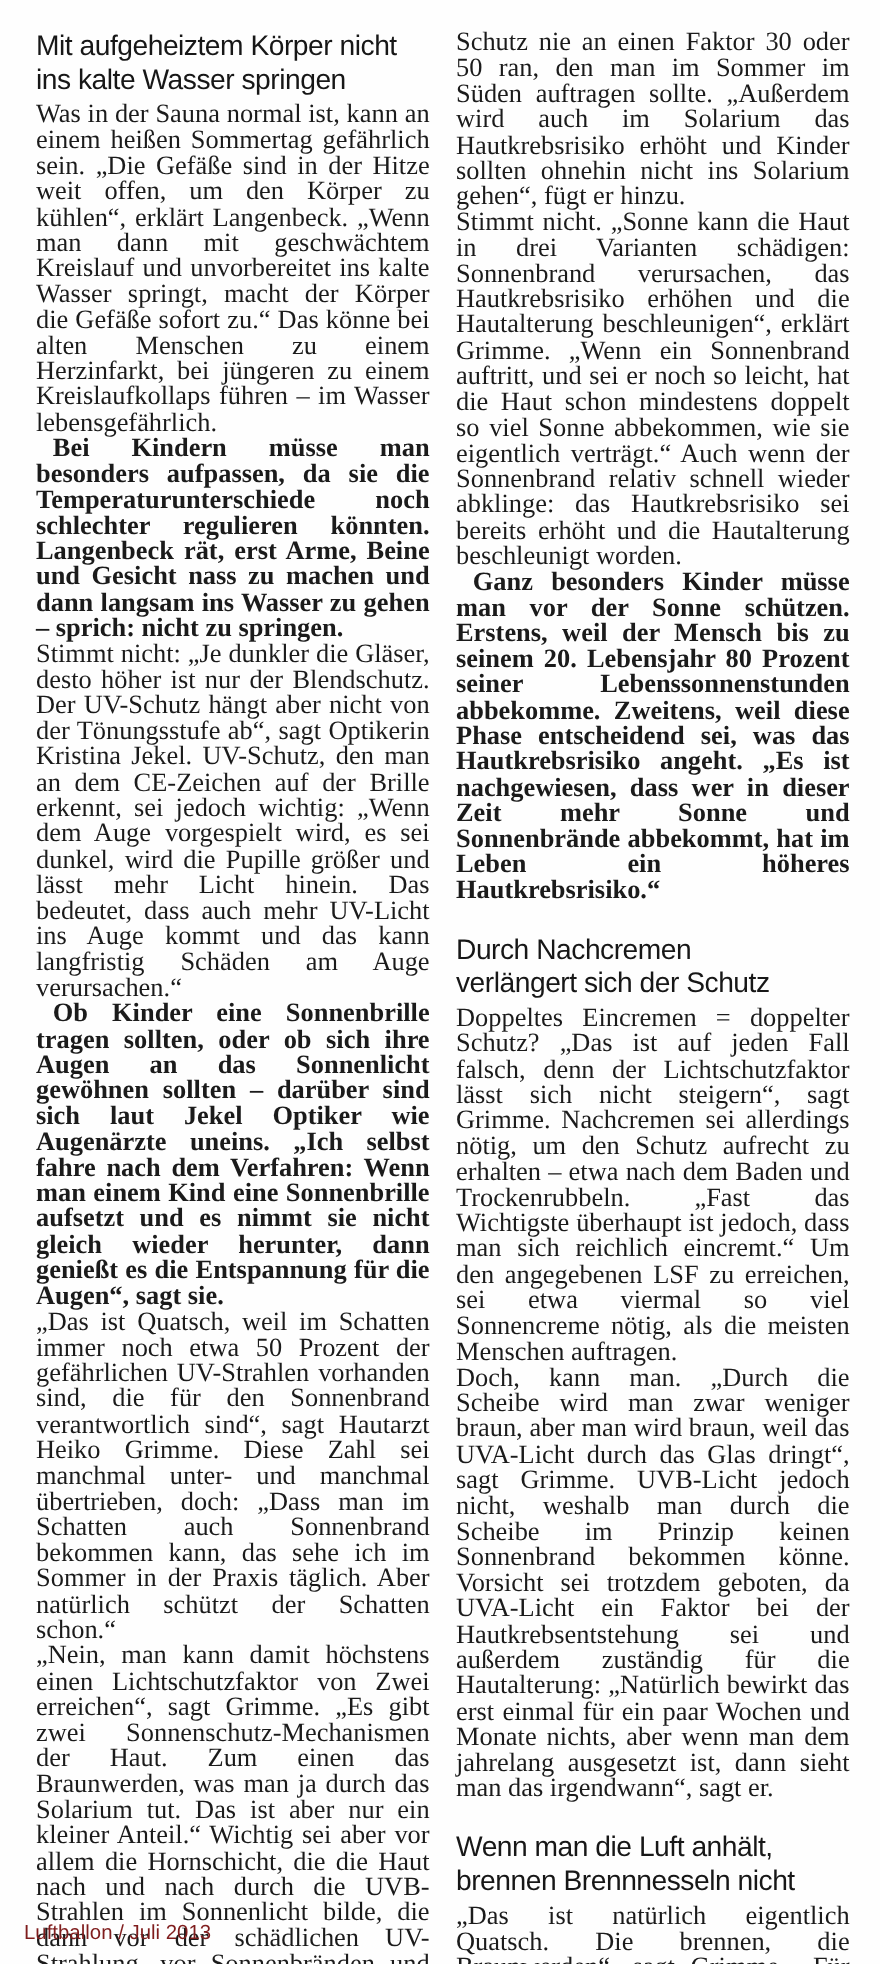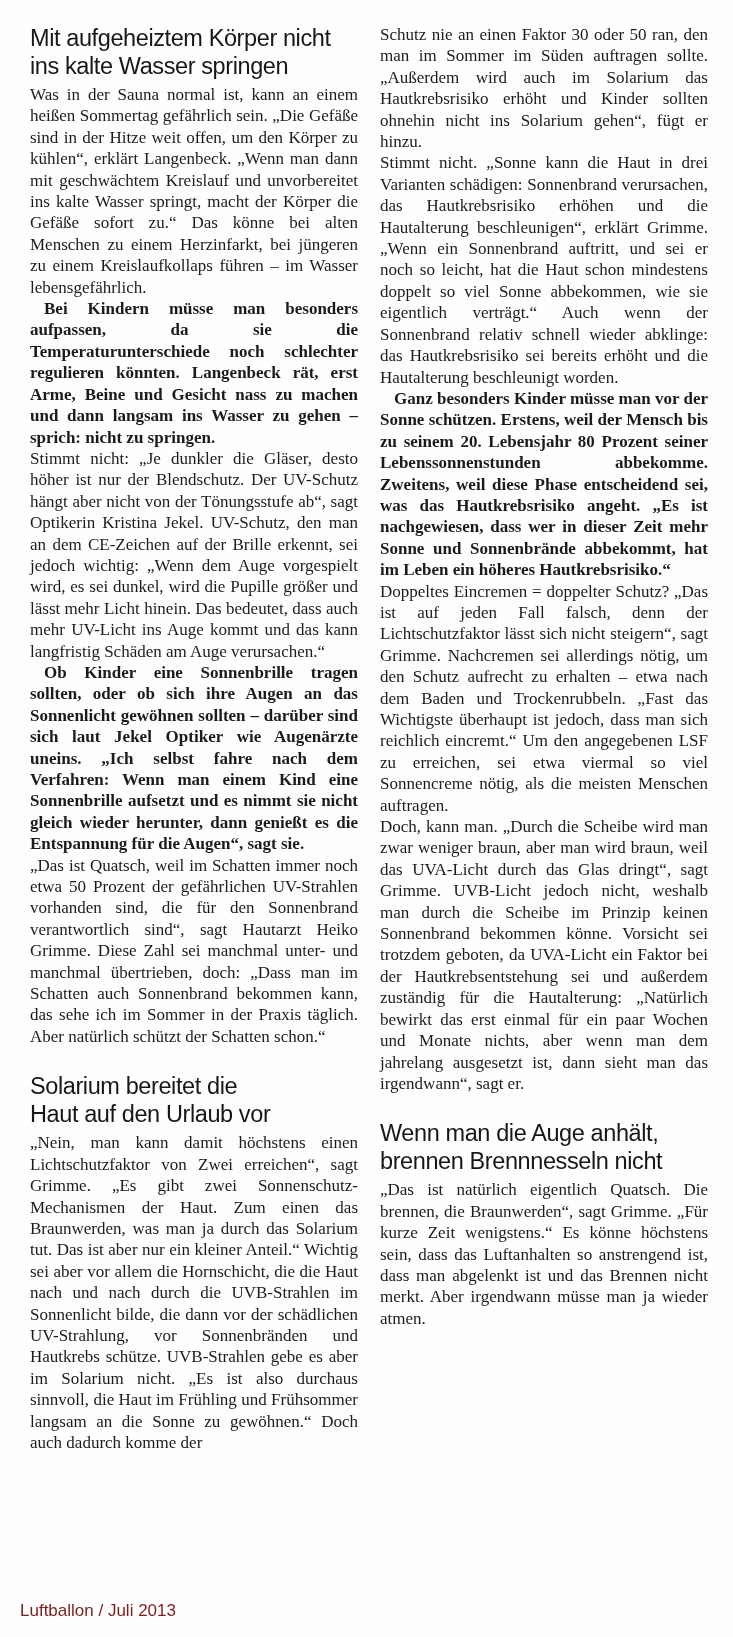--- a/index.html
+++ b/index.html
@@ -36,21 +36,21 @@
     line-height: 28px;
     letter-spacing: -0.4px;
     color: #171717;
     margin: 25px 0 4px 0;
     white-space: pre-line;
   }
   .sec:first-child h2 {
     margin-top: 0;
   }
   .sec p, p.cont {
-    font-size: 17px;
+    font-size: 22px;
     line-height: 21.4px;
     margin: 0;
     text-align: justify;
     hyphens: auto;
     -webkit-hyphens: auto;
   }
   .sec p + p {
     text-indent: 14px;
     font-weight: bold;
   }
@@ -77,40 +77,40 @@
         <p>Bei Kindern müsse man besonders aufpassen, da sie die Temperaturunterschiede noch schlechter regulieren könnten. Langenbeck rät, erst Arme, Beine und Gesicht nass zu machen und dann langsam ins Wasser zu gehen – sprich: nicht zu springen.</p>
       </section>
       <section class="sec">
         <p>Stimmt nicht: „Je dunkler die Gläser, desto höher ist nur der Blendschutz. Der UV-Schutz hängt aber nicht von der Tönungsstufe ab“, sagt Optikerin Kristina Jekel. UV-Schutz, den man an dem CE-Zeichen auf der Brille erkennt, sei jedoch wichtig: „Wenn dem Auge vorgespielt wird, es sei dunkel, wird die Pupille größer und lässt mehr Licht hinein. Das bedeutet, dass auch mehr UV-Licht ins Auge kommt und das kann langfristig Schäden am Auge verursachen.“</p>
         <p>Ob Kinder eine Sonnenbrille tragen sollten, oder ob sich ihre Augen an das Sonnenlicht gewöhnen sollten – darüber sind sich laut Jekel Optiker wie Augenärzte uneins. „Ich selbst fahre nach dem Verfahren: Wenn man einem Kind eine Sonnenbrille aufsetzt und es nimmt sie nicht gleich wieder herunter, dann genießt es die Entspannung für die Augen“, sagt sie.</p>
       </section>
       <section class="sec">
         <p>„Das ist Quatsch, weil im Schatten immer noch etwa 50 Prozent der gefährlichen UV-Strahlen vorhanden sind, die für den Sonnenbrand verantwortlich sind“, sagt Hautarzt Heiko Grimme. Diese Zahl sei manchmal unter- und manchmal übertrieben, doch: „Dass man im Schatten auch Sonnenbrand bekommen kann, das sehe ich im Sommer in der Praxis täglich. Aber natürlich schützt der Schatten schon.“</p>
       </section>
       <section class="sec">
-        <h2>Solarium bereitet die
-Haut auf den Urlaub vor</h2>
         <p>„Nein, man kann damit höchstens einen Lichtschutzfaktor von Zwei erreichen“, sagt Grimme. „Es gibt zwei Sonnenschutz-Mechanismen der Haut. Zum einen das Braunwerden, was man ja durch das Solarium tut. Das ist aber nur ein kleiner Anteil.“ Wichtig sei aber vor allem die Hornschicht, die die Haut nach und nach durch die UVB-Strahlen im Sonnenlicht bilde, die dann vor der schädlichen UV-Strahlung, vor Sonnenbränden und Hautkrebs schütze. UVB-Strahlen gebe es aber im Solarium nicht. „Es ist also durchaus sinnvoll, die Haut im Frühling und Frühsommer langsam an die Sonne zu gewöhnen.“ Doch auch dadurch komme der</p>
       </section>
     </div>
 
     <div class="col">
       <p class="cont">Schutz nie an einen Faktor 30 oder 50 ran, den man im Sommer im Süden auftragen sollte. „Außerdem wird auch im Solarium das Hautkrebsrisiko erhöht und Kinder sollten ohnehin nicht ins Solarium gehen“, fügt er hinzu.</p>
       <section class="sec">
         <p>Stimmt nicht. „Sonne kann die Haut in drei Varianten schädigen: Sonnenbrand verursachen, das Hautkrebsrisiko erhöhen und die Hautalterung beschleunigen“, erklärt Grimme. „Wenn ein Sonnenbrand auftritt, und sei er noch so leicht, hat die Haut schon mindestens doppelt so viel Sonne abbekommen, wie sie eigentlich verträgt.“ Auch wenn der Sonnenbrand relativ schnell wieder abklinge: das Hautkrebsrisiko sei bereits erhöht und die Hautalterung beschleunigt worden.</p>
         <p>Ganz besonders Kinder müsse man vor der Sonne schützen. Erstens, weil der Mensch bis zu seinem 20. Lebensjahr 80 Prozent seiner Lebenssonnenstunden abbekomme. Zweitens, weil diese Phase entscheidend sei, was das Hautkrebsrisiko angeht. „Es ist nachgewiesen, dass wer in dieser Zeit mehr Sonne und Sonnenbrände abbekommt, hat im Leben ein höheres Hautkrebsrisiko.“</p>
       </section>
       <section class="sec">
+        <h2>Durch Nachcremen
+verlängert sich der Schutz</h2>
         <p>Doppeltes Eincremen = doppelter Schutz? „Das ist auf jeden Fall falsch, denn der Lichtschutzfaktor lässt sich nicht steigern“, sagt Grimme. Nachcremen sei allerdings nötig, um den Schutz aufrecht zu erhalten – etwa nach dem Baden und Trockenrubbeln. „Fast das Wichtigste überhaupt ist jedoch, dass man sich reichlich eincremt.“ Um den angegebenen LSF zu erreichen, sei etwa viermal so viel Sonnencreme nötig, als die meisten Menschen auftragen.</p>
       </section>
       <section class="sec">
         <p>Doch, kann man. „Durch die Scheibe wird man zwar weniger braun, aber man wird braun, weil das UVA-Licht durch das Glas dringt“, sagt Grimme. UVB-Licht jedoch nicht, weshalb man durch die Scheibe im Prinzip keinen Sonnenbrand bekommen könne. Vorsicht sei trotzdem geboten, da UVA-Licht ein Faktor bei der Hautkrebsentstehung sei und außerdem zuständig für die Hautalterung: „Natürlich bewirkt das erst einmal für ein paar Wochen und Monate nichts, aber wenn man dem jahrelang ausgesetzt ist, dann sieht man das irgendwann“, sagt er.</p>
       </section>
       <section class="sec">
-        <h2>Wenn man die Auge anhält,
+        <h2>Wenn man die Luft anhält,
 brennen Brennnesseln nicht</h2>
         <p>„Das ist natürlich eigentlich Quatsch. Die brennen, die Braunwerden“, sagt Grimme. „Für kurze Zeit wenigstens.“ Es könne höchstens sein, dass das Luftanhalten so anstrengend ist, dass man abgelenkt ist und das Brennen nicht merkt. Aber irgendwann müsse man ja wieder atmen.</p>
       </section>
     </div>
 
   </div>
 
   <div class="footer">Luftballon / Juli 2013</div>
 </div>
 

